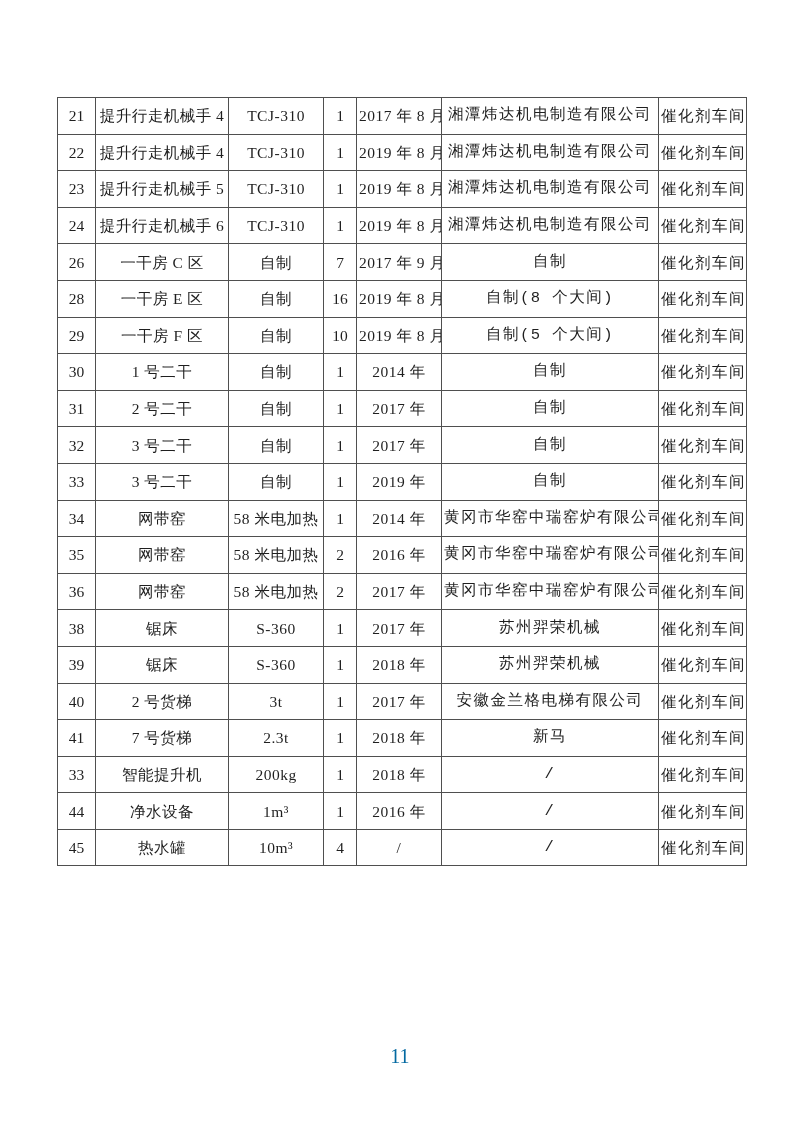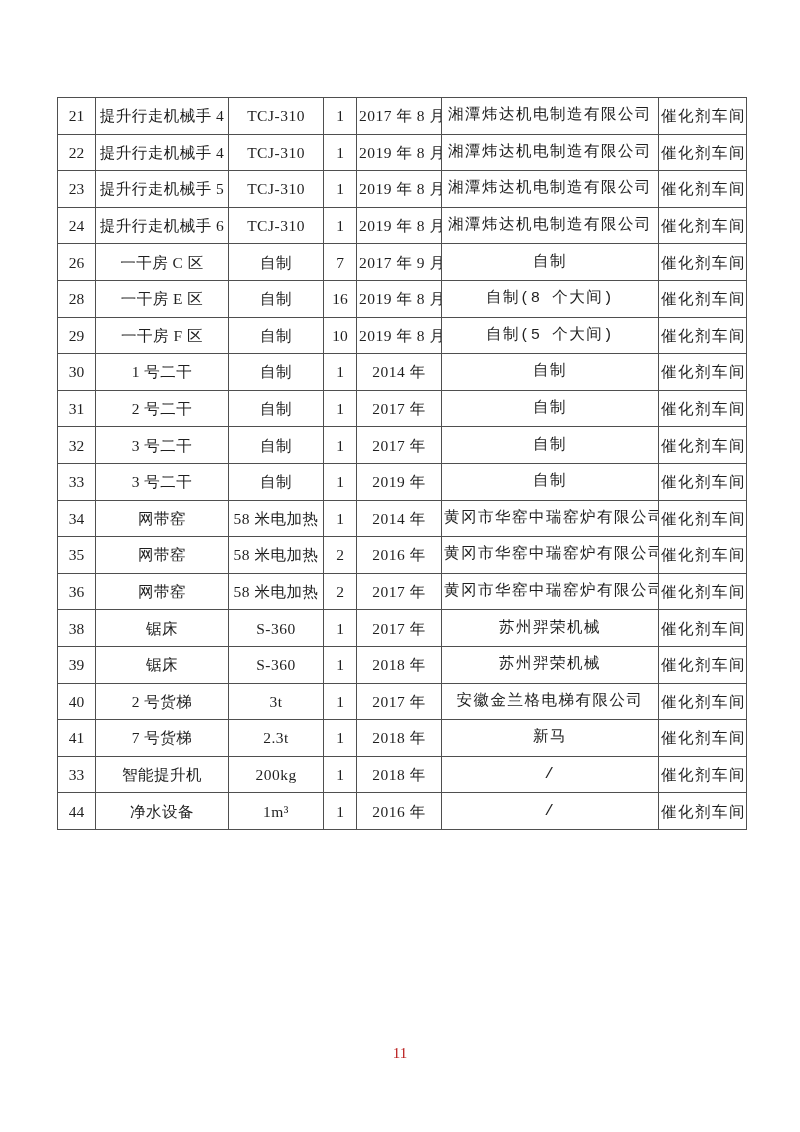--- a/index.html
+++ b/index.html
@@ -41,22 +41,22 @@
   td.cell-model { letter-spacing: 0.5px; }
   td.cell-date  { letter-spacing: 0.5px; }
   td.cell-manufacturer { letter-spacing: 1.5px; font-family: Liberation Mono, monospace; }
   td.cell-workshop     { letter-spacing: 1.5px; }
   .page-number {
     position: absolute;
     top: 1045px;
     left: 0;
     width: 100%;
     text-align: center;
-    font-size: 15px;
-    color: #b91c1c;
+    font-size: 20px;
+    color: #0369a1;
   }
 </style>
 </head>
 <body>
 
 <div class="page">
   <table class="equip-table">
     <colgroup>
       <col style="width:38px">
       <col style="width:133px">
@@ -240,16 +240,25 @@
         </tr>
         <tr>
           <td class="cell-no">44</td>
           <td class="cell-name">净水设备</td>
           <td class="cell-model">1m³</td>
           <td class="cell-qty">1</td>
           <td class="cell-date">2016 年</td>
           <td class="cell-manufacturer">/</td>
           <td class="cell-workshop">催化剂车间</td>
         </tr>
+        <tr>
+          <td class="cell-no">45</td>
+          <td class="cell-name">热水罐</td>
+          <td class="cell-model">10m³</td>
+          <td class="cell-qty">4</td>
+          <td class="cell-date">/</td>
+          <td class="cell-manufacturer">/</td>
+          <td class="cell-workshop">催化剂车间</td>
+        </tr>
       </tbody>
   </table>
   <div class="page-number">11</div>
 </div>
 
 </body></html>

